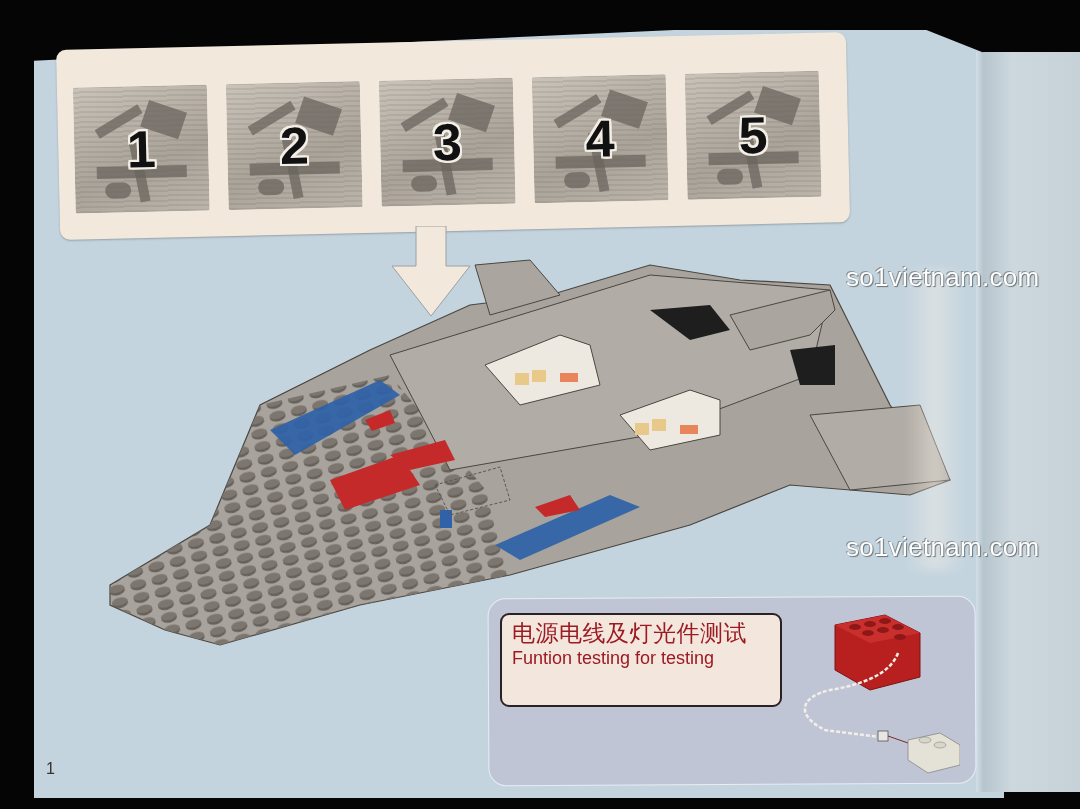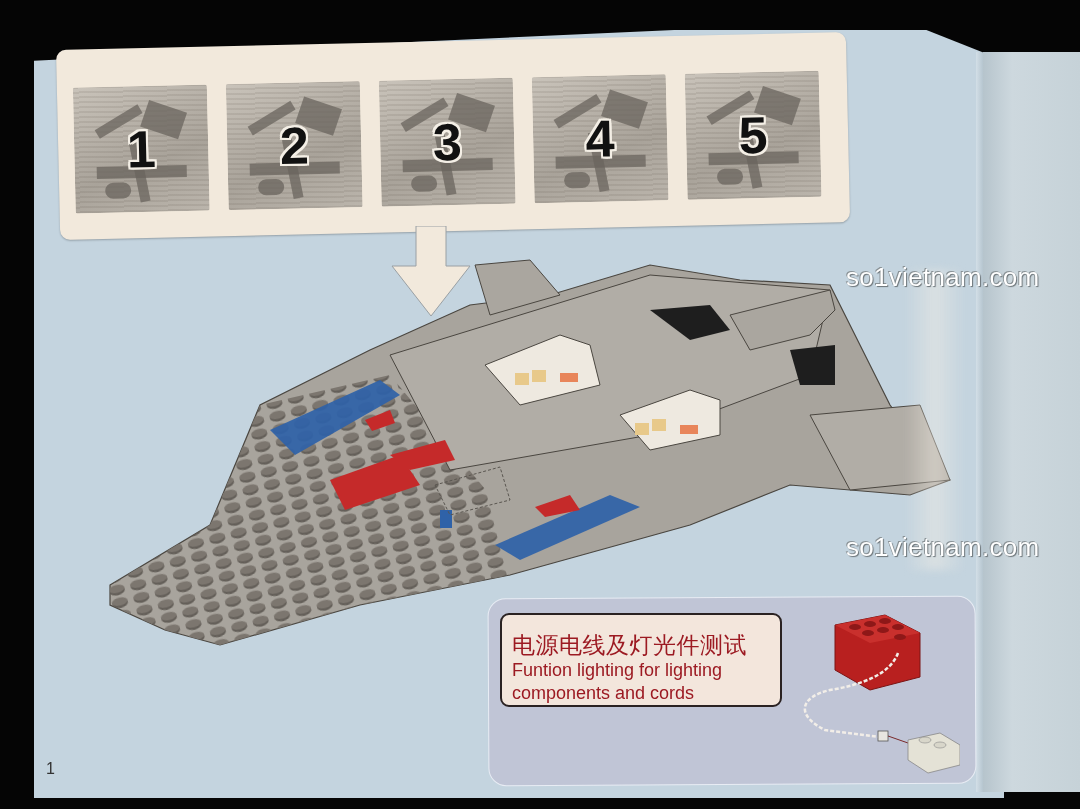--- a/index.html
+++ b/index.html
@@ -61,21 +61,21 @@
   .wm2 { left: 846px; top: 532px; }
 
   .callout {
     position: absolute; left: 488px; top: 597px; width: 488px; height: 188px;
     background: #c0c5d6; border: 1px solid #e8ecf4; border-radius: 18px;
     transform: rotate(-0.3deg);
   }
   .callout-label {
     position: absolute; left: 500px; top: 613px; width: 282px; height: 94px;
     background: #f3e6dc; border: 2px solid #2a2222; border-radius: 9px;
-    padding: 16px 10px;
+    padding: 4px 10px;
   }
   .callout-cn { font: 23px "DejaVu Sans", sans-serif; color: #9c1a22; letter-spacing: 0.5px; line-height: 28px; }
   .callout-en { font: 18px "Liberation Sans", sans-serif; color: #9c1a22; line-height: 23px; }
 
   .battery-figure { position: absolute; left: 790px; top: 605px; width: 170px; height: 170px; }
 
   .page-number {
     position: absolute; left: 46px; top: 760px; font: 16px "Liberation Sans", sans-serif; color: #333;
   }
 </style>
@@ -180,22 +180,21 @@
 </svg>
 
 <div class="glare"></div>
 
 <div class="watermark wm1">so1vietnam.com</div>
 <div class="watermark wm2">so1vietnam.com</div>
 
 <div class="callout"></div>
 <div class="callout-label">
   <div class="callout-cn">电源电线及灯光件测试</div>
-  <div class="callout-en">Funtion lighting for lighting</div>
-  <div class="callout-en">components and cords</div>
+  <div class="callout-en">Funtion testing for testing</div>
 </div>
 
 <svg class="battery-figure" viewBox="0 0 170 170">
 
   <path d="M45 20 L95 10 L130 28 L130 72 L80 85 L45 65 Z" fill="#b8201f" stroke="#7a1414" stroke-width="1"></path>
   <path d="M45 20 L95 10 L130 28 L80 38 Z" fill="#c9302d"></path>
   <g fill="#8e1818">
     <ellipse cx="65" cy="22" rx="6" ry="3"></ellipse>
     <ellipse cx="80" cy="19" rx="6" ry="3"></ellipse>
     <ellipse cx="95" cy="16" rx="6" ry="3"></ellipse>

